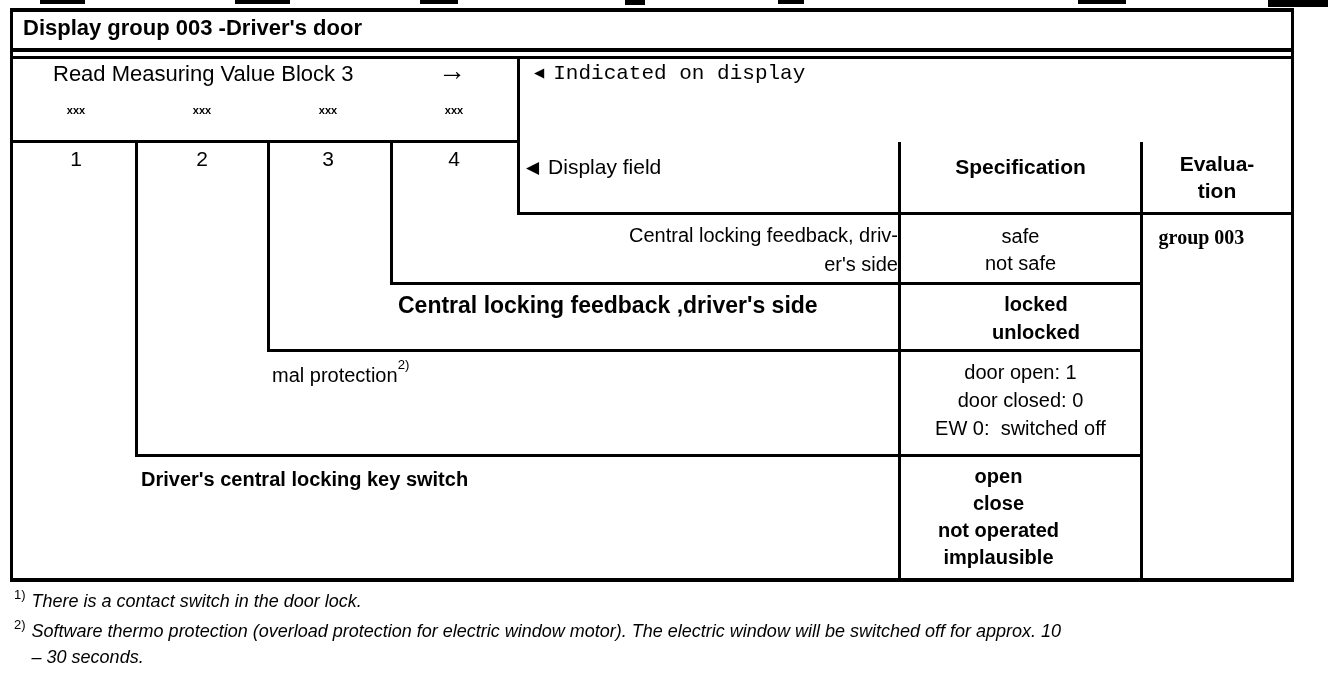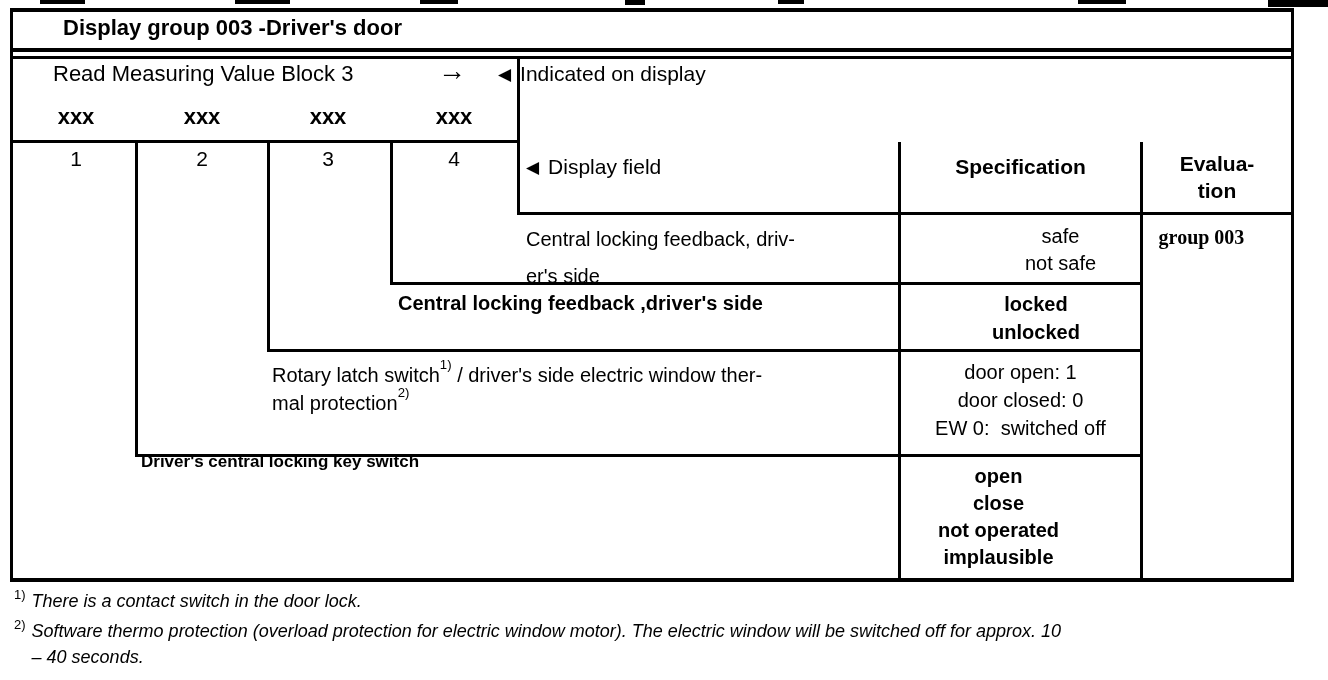--- a/index.html
+++ b/index.html
@@ -60,80 +60,79 @@
   <div class="v" style="left:390px;top:140px;width:3px;height:145px;"></div>
 
   <div class="v" style="left:898px;top:142px;width:3px;height:436px;"></div>
   <div class="v" style="left:1140px;top:142px;width:3px;height:436px;"></div>
 
   <div class="h" style="left:517px;top:212px;width:777px;height:3px;"></div>
   <div class="h" style="left:390px;top:282px;width:753px;height:3px;"></div>
   <div class="h" style="left:267px;top:349px;width:876px;height:3px;"></div>
   <div class="h" style="left:135px;top:454px;width:1008px;height:3px;"></div>
 
-  <div class="txt b" style="left:23px;top:15px;font-size:22px;margin-left:40px;">Display group 003 -Driver's door</div>
+  <div class="txt b" style="left:23px;top:15px;font-size:22px;">Display group 003 -Driver's door</div>
 
   <div class="txt" style="left:21px;top:61px;font-size:22px;margin-left:32px;">Read Measuring Value Block 3</div>
   <div class="txt" style="left:438px;top:55px;font-size:28px;">→</div>
 
-  <div class="flexrow b" style="left:13px;top:104px;width:504px;font-size:22px;">
+  <div class="flexrow b" style="left:13px;top:104px;width:504px;font-size:11px;">
     <span>xxx</span>
     <span>xxx</span>
     <span>xxx</span>
     <span>xxx</span>
   </div>
 
   <div class="flexrow" style="left:13px;top:147px;width:504px;font-size:21px;">
     <span>1</span>
     <span>2</span>
     <span>3</span>
     <span>4</span>
   </div>
 
-  <div class="txt" style="left:498px;top:62px;font-size:21px;"><span class="marker-icon">◀</span><span>Indicated on display</span></div>
+  <div class="txt" style="left:534px;top:62px;font-size:21px;font-family:Liberation Mono, monospace;"><span class="marker-icon">◀</span><span>Indicated on display</span></div>
 
   <div class="txt" style="left:526px;top:155px;font-size:21px;"><span class="marker-icon">◀</span><span>Display field</span></div>
 
   <div class="txt b center pre" style="left:1143px;top:150px;width:148px;font-size:21px;line-height:27px;">Evalua-
 tion</div>
 
   <div class="txt b center" style="left:901px;top:155px;width:239px;font-size:21px;">Specification</div>
 
-  <div class="txt pre" style="left:526px;top:221px;width:372px;font-size:20px;line-height:37px;">Central locking feedback, driv-
+  <div class="txt pre" style="left:526px;top:221px;width:372px;font-size:20px;line-height:29px;text-align:right;">Central locking feedback, driv-
 er's side</div>
-  <div class="txt center pre" style="left:901px;top:223px;width:239px;font-size:20px;line-height:27px;padding-left:40px;">safe
+  <div class="txt center pre" style="left:901px;top:223px;width:239px;font-size:20px;line-height:27px;">safe
 not safe</div>
   <div class="txt b center serif" style="left:1143px;top:226px;width:117px;font-size:20px;">group 003</div>
 
-  <div class="txt b" style="left:398px;top:292px;font-size:20px;">Central locking feedback ,driver's side</div>
+  <div class="txt b" style="left:398px;top:292px;font-size:23px;">Central locking feedback ,driver's side</div>
   <div class="txt b center pre" style="left:901px;top:290px;width:270px;font-size:20px;line-height:28px;">locked
 unlocked</div>
 
   <div class="txt" style="left:272px;top:361px;width:624px;font-size:20px;line-height:28px;white-space:normal;">
-    <div><span>Rotary latch switch</span><sup class="supn">1)</sup><span> / driver's side electric window ther-</span></div>
     <div><span>mal protection</span><sup class="supn">2)</sup></div>
   </div>
   <div class="txt center pre" style="left:901px;top:358px;width:239px;font-size:20px;line-height:28px;">door open: 1
 door closed: 0
 EW 0:  switched off</div>
 
-  <div class="txt b" style="left:141px;top:452px;font-size:17px;">Driver's central locking key switch</div>
+  <div class="txt b" style="left:141px;top:468px;font-size:20px;">Driver's central locking key switch</div>
   <div class="txt b center pre" style="left:901px;top:463px;width:195px;font-size:20px;line-height:27px;">open
 close
 not operated
 implausible</div>
 
   <div class="footnote" style="left:14px;top:588px;">
     <span class="fn-marker">1)</span>
     <span>
       <span class="fn-line">There is a contact switch in the door lock.</span>
     </span>
   </div>
 
   <div class="footnote" style="left:14px;top:618px;">
     <span class="fn-marker">2)</span>
     <span>
       <span class="fn-line">Software thermo protection (overload protection for electric window motor). The electric window will be switched off for approx. 10</span>
-      <span class="fn-line">– 40 seconds.</span>
+      <span class="fn-line">– 30 seconds.</span>
     </span>
   </div>
 
 </div>
 
 </body></html>

